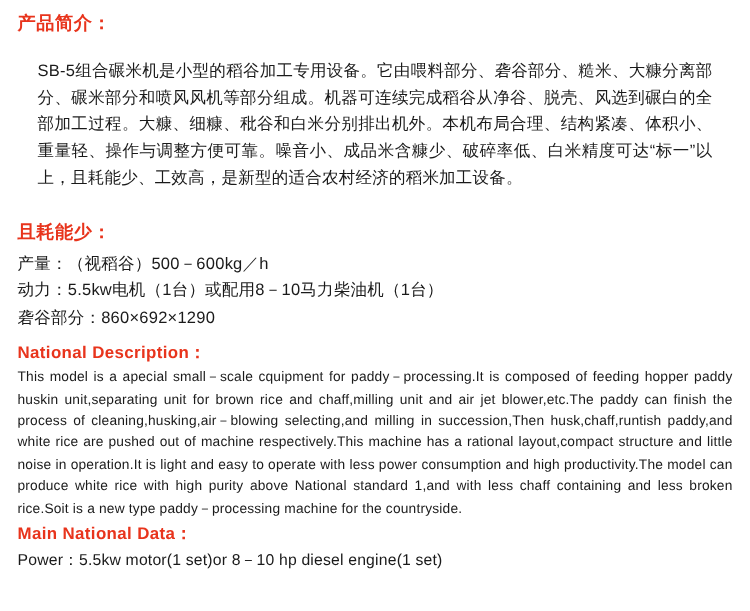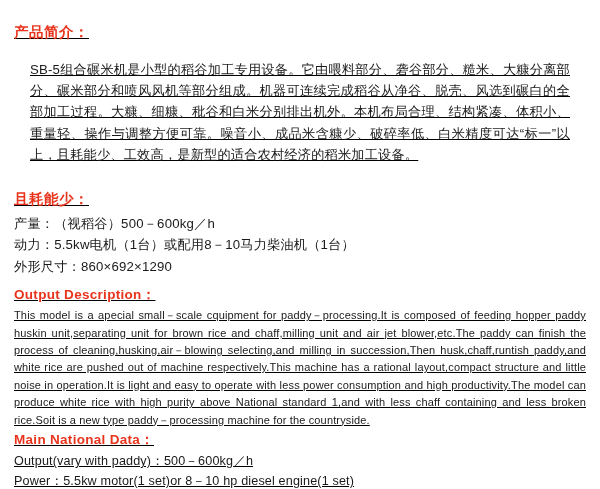--- a/index.html
+++ b/index.html
@@ -10,23 +10,22 @@
     width: 600px;
     height: 489px;
     background: #ffffff;
     font-family: "Liberation Sans", sans-serif;
     overflow: hidden;
   }
   .page {
     position: relative;
     width: 600px;
     height: 489px;
-    padding: 23px 14px 0 14px;
+    padding: 10px 14px 0 14px;
     box-sizing: border-box;
-    text-decoration: underline;
   }
   .section-title {
     color: #e8341c;
     font-size: 14.5px;
     font-weight: bold;
     letter-spacing: 0.5px;
     margin: 0 0 3px 0;
     line-height: 1.35;
   }
   .section-title.en {
@@ -97,33 +96,32 @@
   <h2 class="section-title">且耗能少：</h2>
 
   <ul class="spec-list">
     <li>
       <span class="spec-label">产量：</span><span class="spec-value">（视稻谷）500－600kg／h</span>
     </li>
     <li>
       <span class="spec-label">动力：</span><span class="spec-value">5.5kw电机（1台）或配用8－10马力柴油机（1台）</span>
     </li>
     <li>
-      <span class="spec-label">外形尺寸：</span><span class="spec-value">860×692×1290</span>
+      <span class="spec-label">砻谷部分：</span><span class="spec-value">860×692×1290</span>
     </li>
   </ul>
 
   <div class="gap-md"></div>
 
-  <h2 class="section-title en">Output  Description：</h2>
+  <h2 class="section-title en">National  Description：</h2>
 
   <p class="en-body">This model is a apecial small－scale cquipment for paddy－processing.It is composed of feeding hopper paddy huskin unit,separating unit for brown rice and chaff,milling unit and air jet blower,etc.The paddy can finish the process of cleaning,husking,air－blowing selecting,and milling in succession,Then husk,chaff,runtish paddy,and white rice are pushed out of machine respectively.This machine has a rational layout,compact structure and little noise in operation.It is light and easy to operate with less power consumption and high productivity.The model can produce white rice with high purity above National standard 1,and with less chaff containing and less broken rice.Soit is a new type paddy－processing machine for the countryside.</p>
 
   <div class="gap-xs"></div>
 
   <h2 class="section-title en">Main National Data：</h2>
 
   <ul class="en-list">
-    <li>Output(vary with paddy)：500－600kg／h</li>
     <li>Power：5.5kw motor(1 set)or  8－10 hp diesel engine(1 set)</li>
 
   </ul>
 
 </div>
 
 </body></html>

